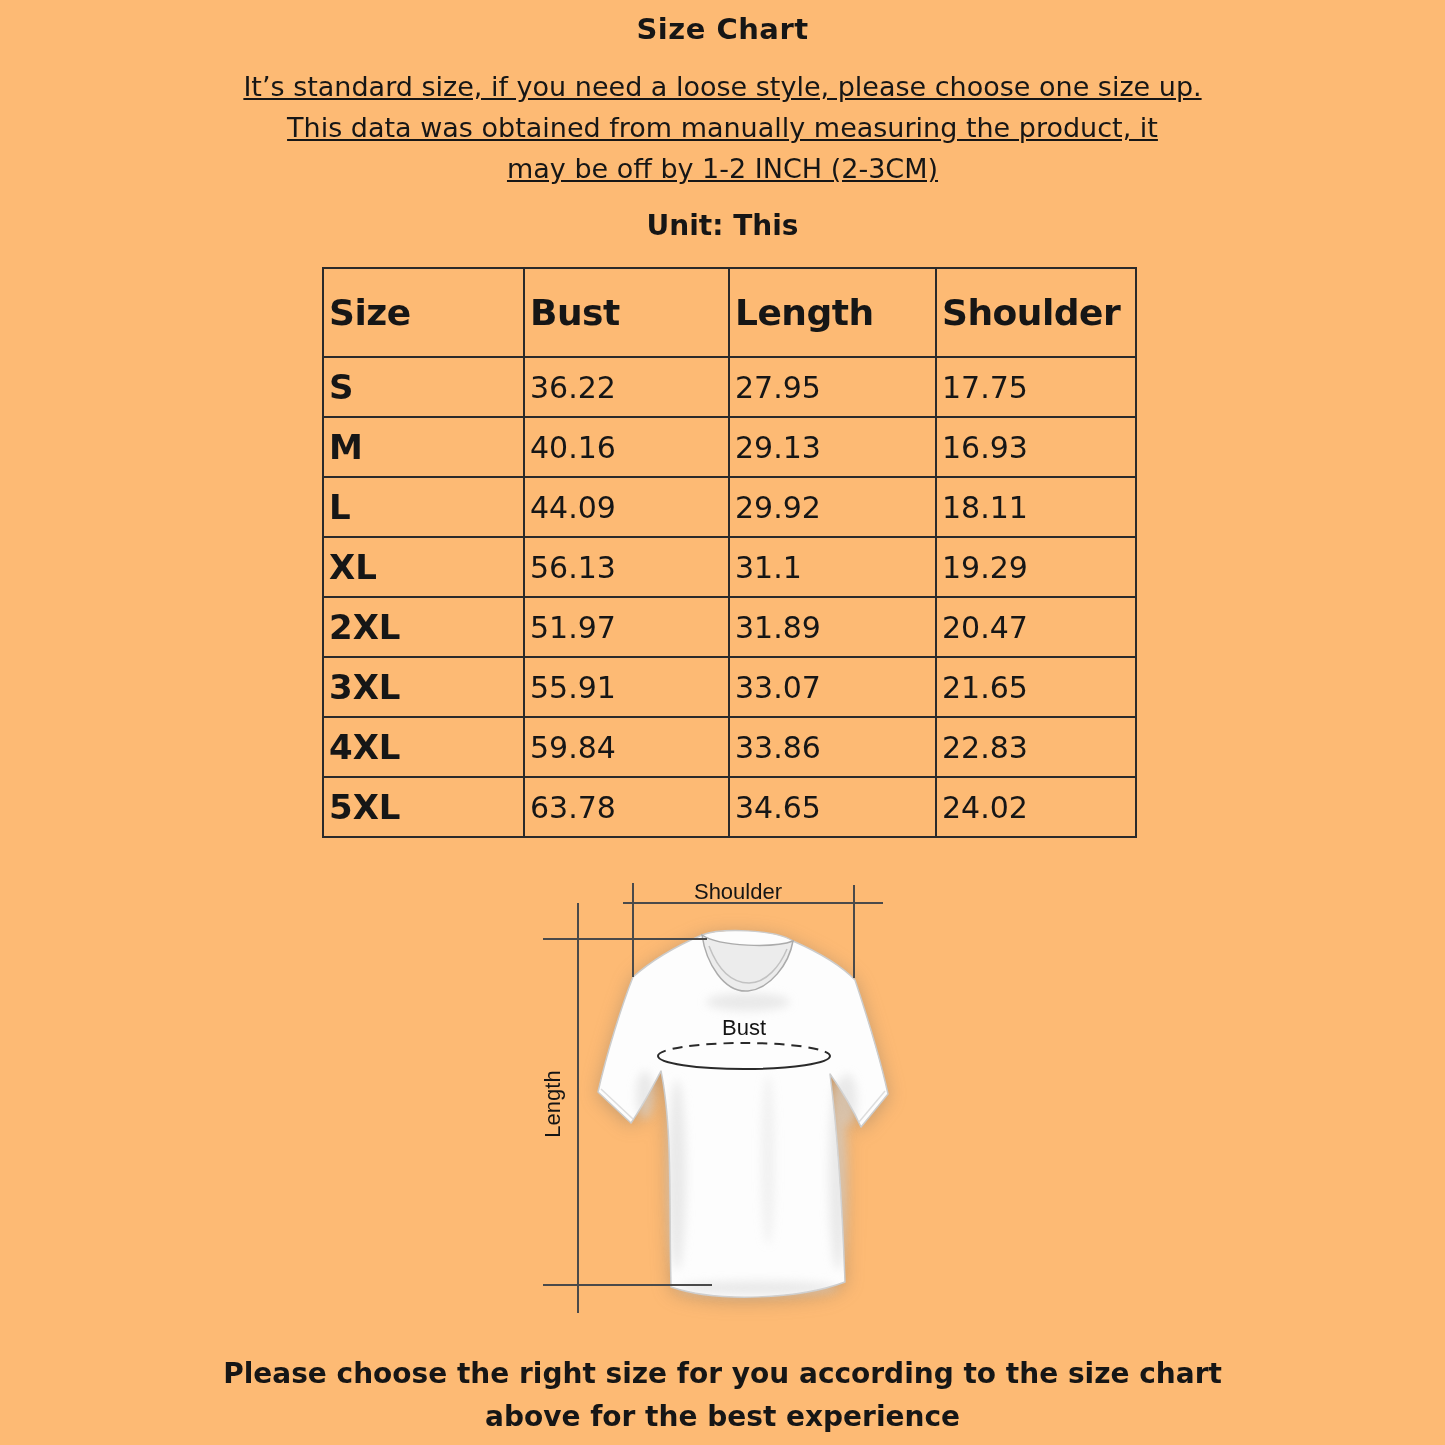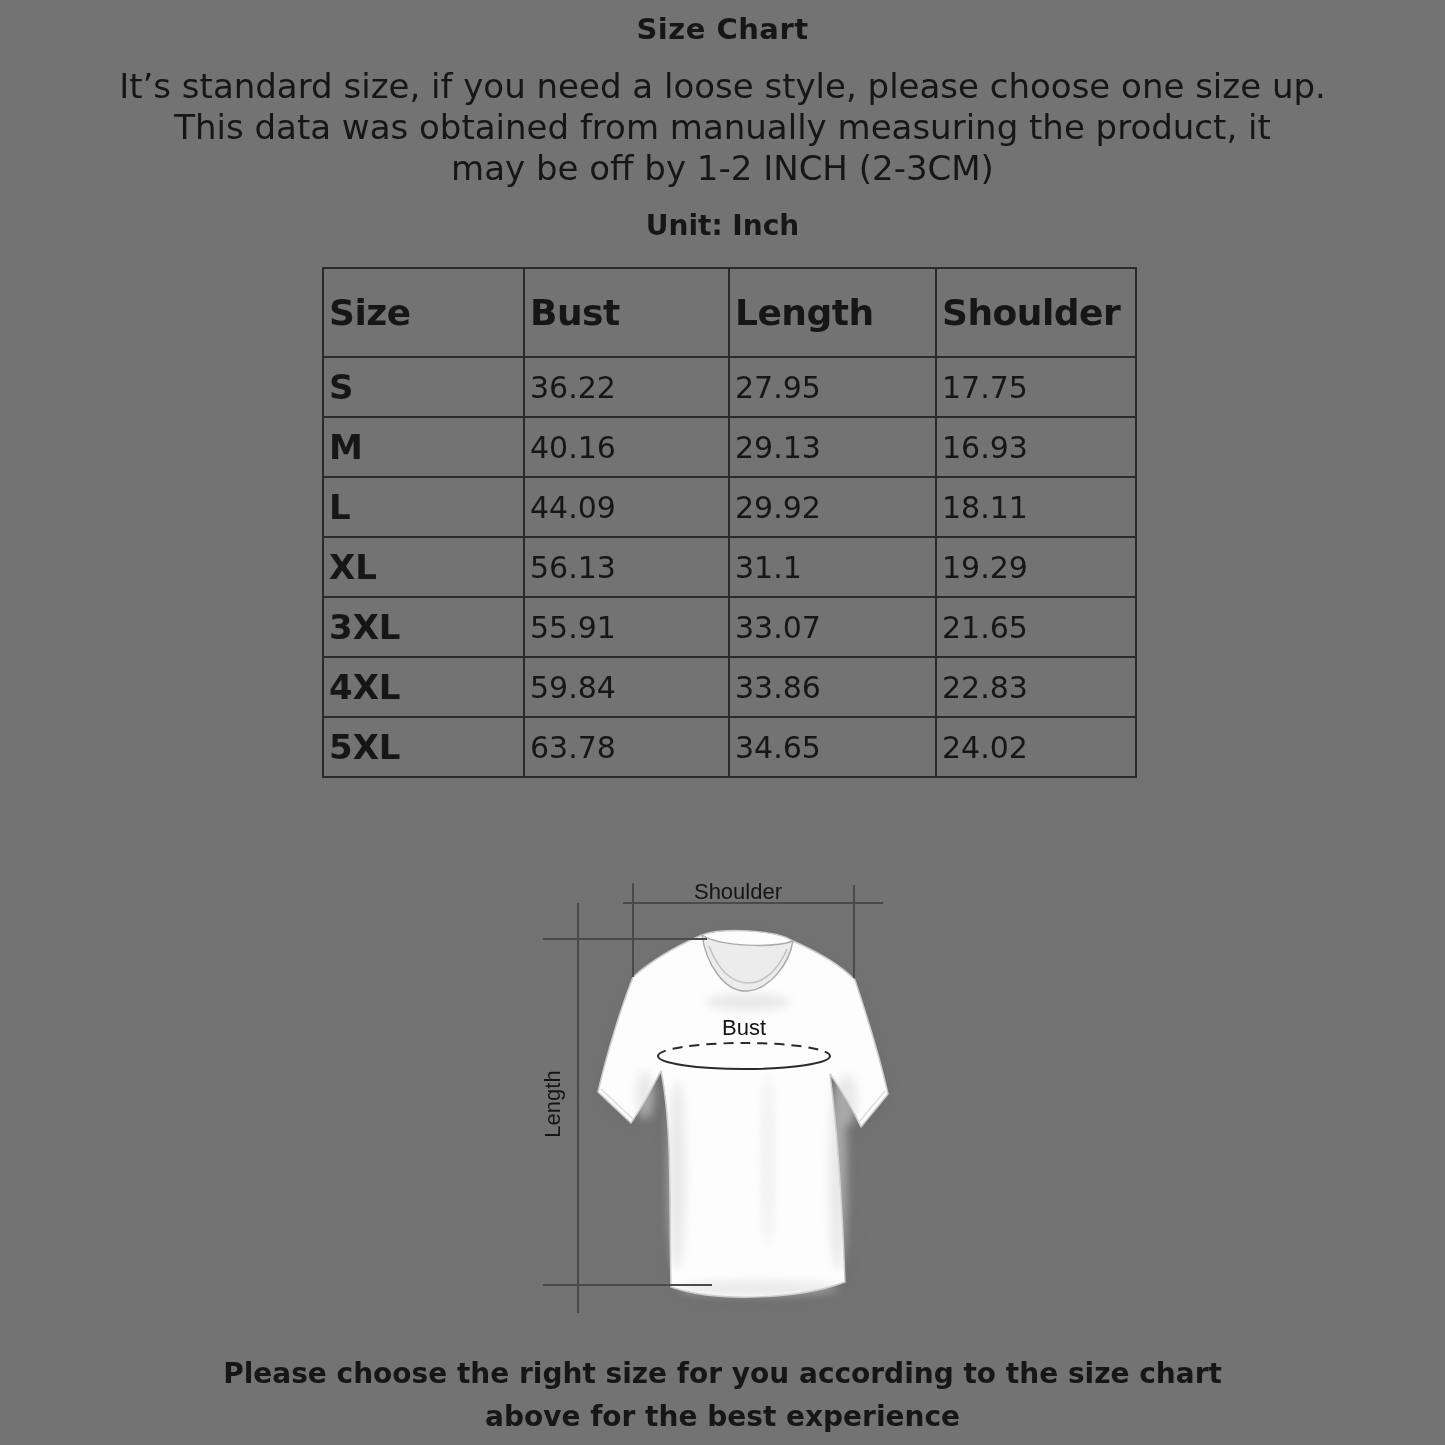--- a/index.html
+++ b/index.html
@@ -1,37 +1,38 @@
 <!DOCTYPE html>
 <html><head>
 <meta charset="utf-8">
 <style>
   html, body { margin: 0; padding: 0; background: #ffffff; }
   #canvas {
     position: relative;
     width: 1445px;
     height: 1445px;
-    background: #737373;
+    background: #fdba74;
     font-family: "DejaVu Sans", "Liberation Sans", sans-serif;
     color: #161616;
     overflow: hidden;
   }
   .centered { position: absolute; left: 0; width: 100%; text-align: center; }
 
   .page-title {
     top: 12px;
     font-size: 29px;
     font-weight: 700;
     letter-spacing: 0.5px;
   }
   .intro {
     top: 66px;
-    font-size: 34px;
+    font-size: 27px;
     line-height: 41px;
     font-weight: 400;
+    text-decoration: underline;
   }
   .unit-label {
     top: 209px;
     font-size: 28px;
     font-weight: 700;
   }
 
   table.size-table {
     position: absolute;
     left: 322px;
@@ -83,21 +84,21 @@
 <div id="canvas">
 
   <div class="centered page-title">Size Chart</div>
 
   <div class="centered intro">
     <div>It’s standard size, if you need a loose style, please choose one size up.</div>
     <div>This data was obtained from manually measuring the product, it</div>
     <div>may be off by 1-2 INCH (2-3CM)</div>
   </div>
 
-  <div class="centered unit-label">Unit: Inch</div>
+  <div class="centered unit-label">Unit: This</div>
 
   <table class="size-table">
     <colgroup>
       <col style="width:201px">
         <col style="width:205px">
         <col style="width:207px">
         <col style="width:200px">
     </colgroup>
     <tbody>
         <tr>
@@ -122,20 +123,26 @@
       <td class="size-col">L</td>
       <td>44.09</td>
       <td>29.92</td>
       <td>18.11</td>
     </tr>
     <tr>
       <td class="size-col">XL</td>
       <td>56.13</td>
       <td>31.1</td>
       <td>19.29</td>
+    </tr>
+    <tr>
+      <td class="size-col">2XL</td>
+      <td>51.97</td>
+      <td>31.89</td>
+      <td>20.47</td>
     </tr>
     <tr>
       <td class="size-col">3XL</td>
       <td>55.91</td>
       <td>33.07</td>
       <td>21.65</td>
     </tr>
     <tr>
       <td class="size-col">4XL</td>
       <td>59.84</td>

